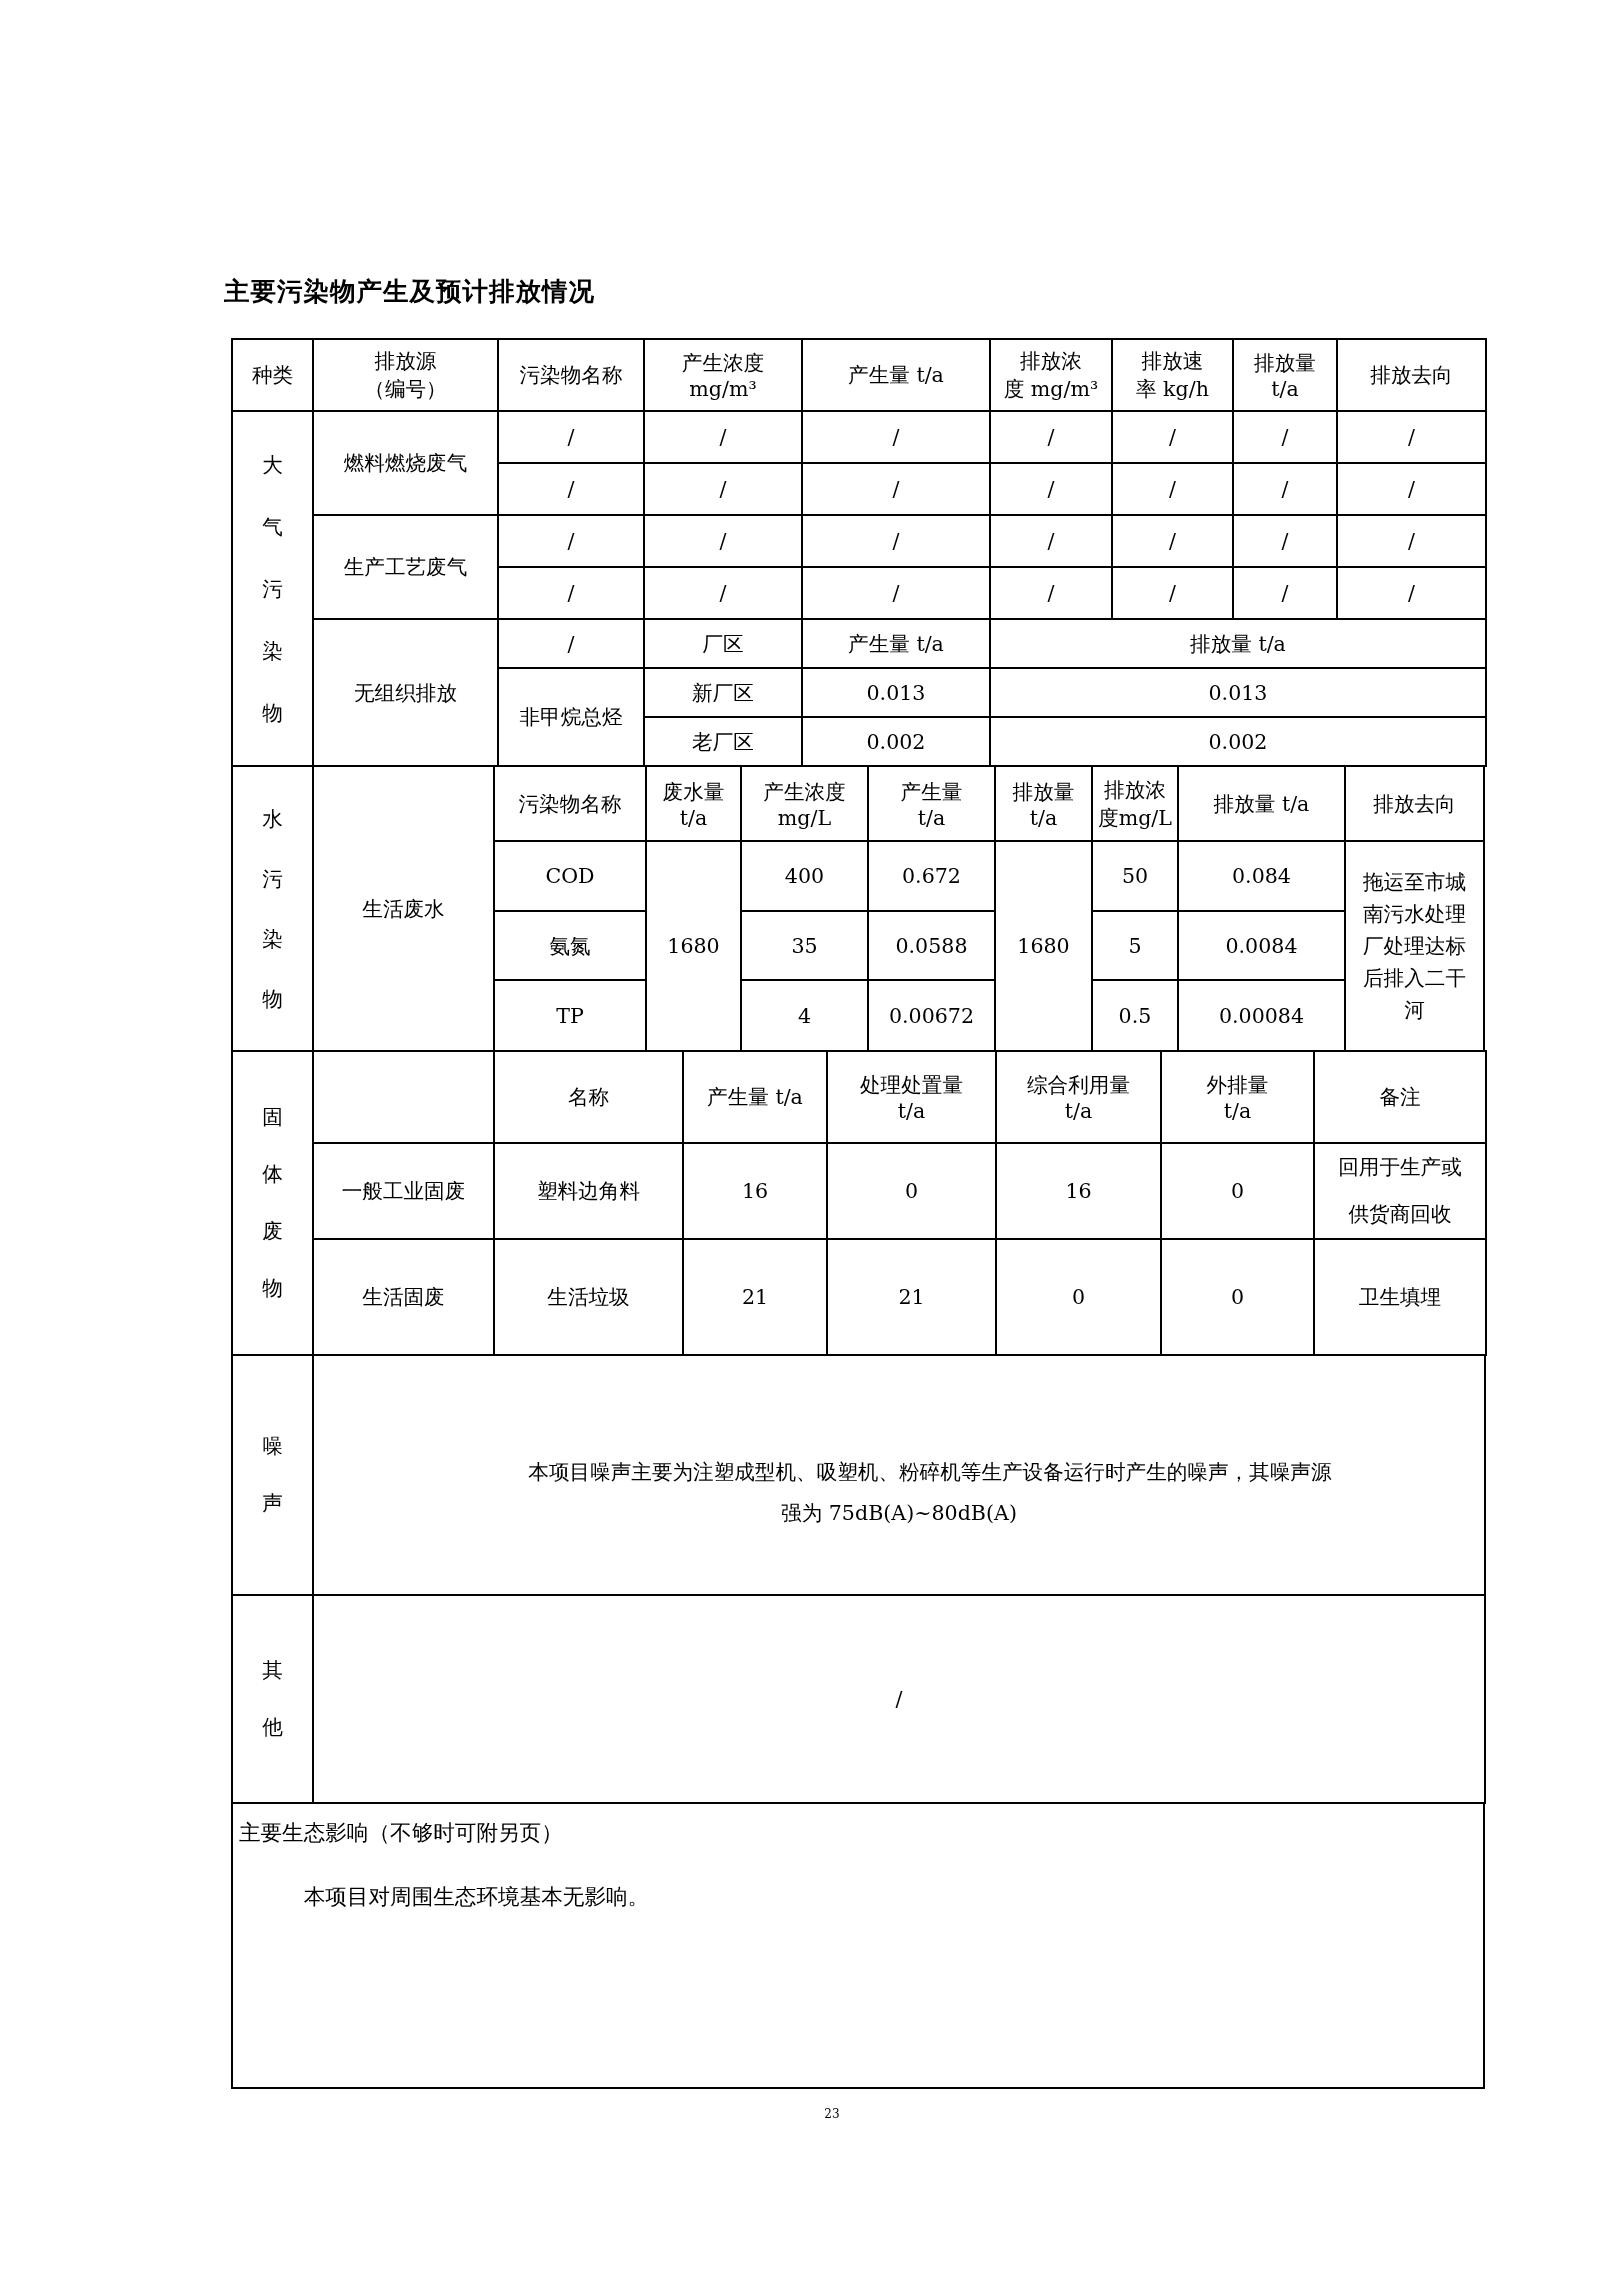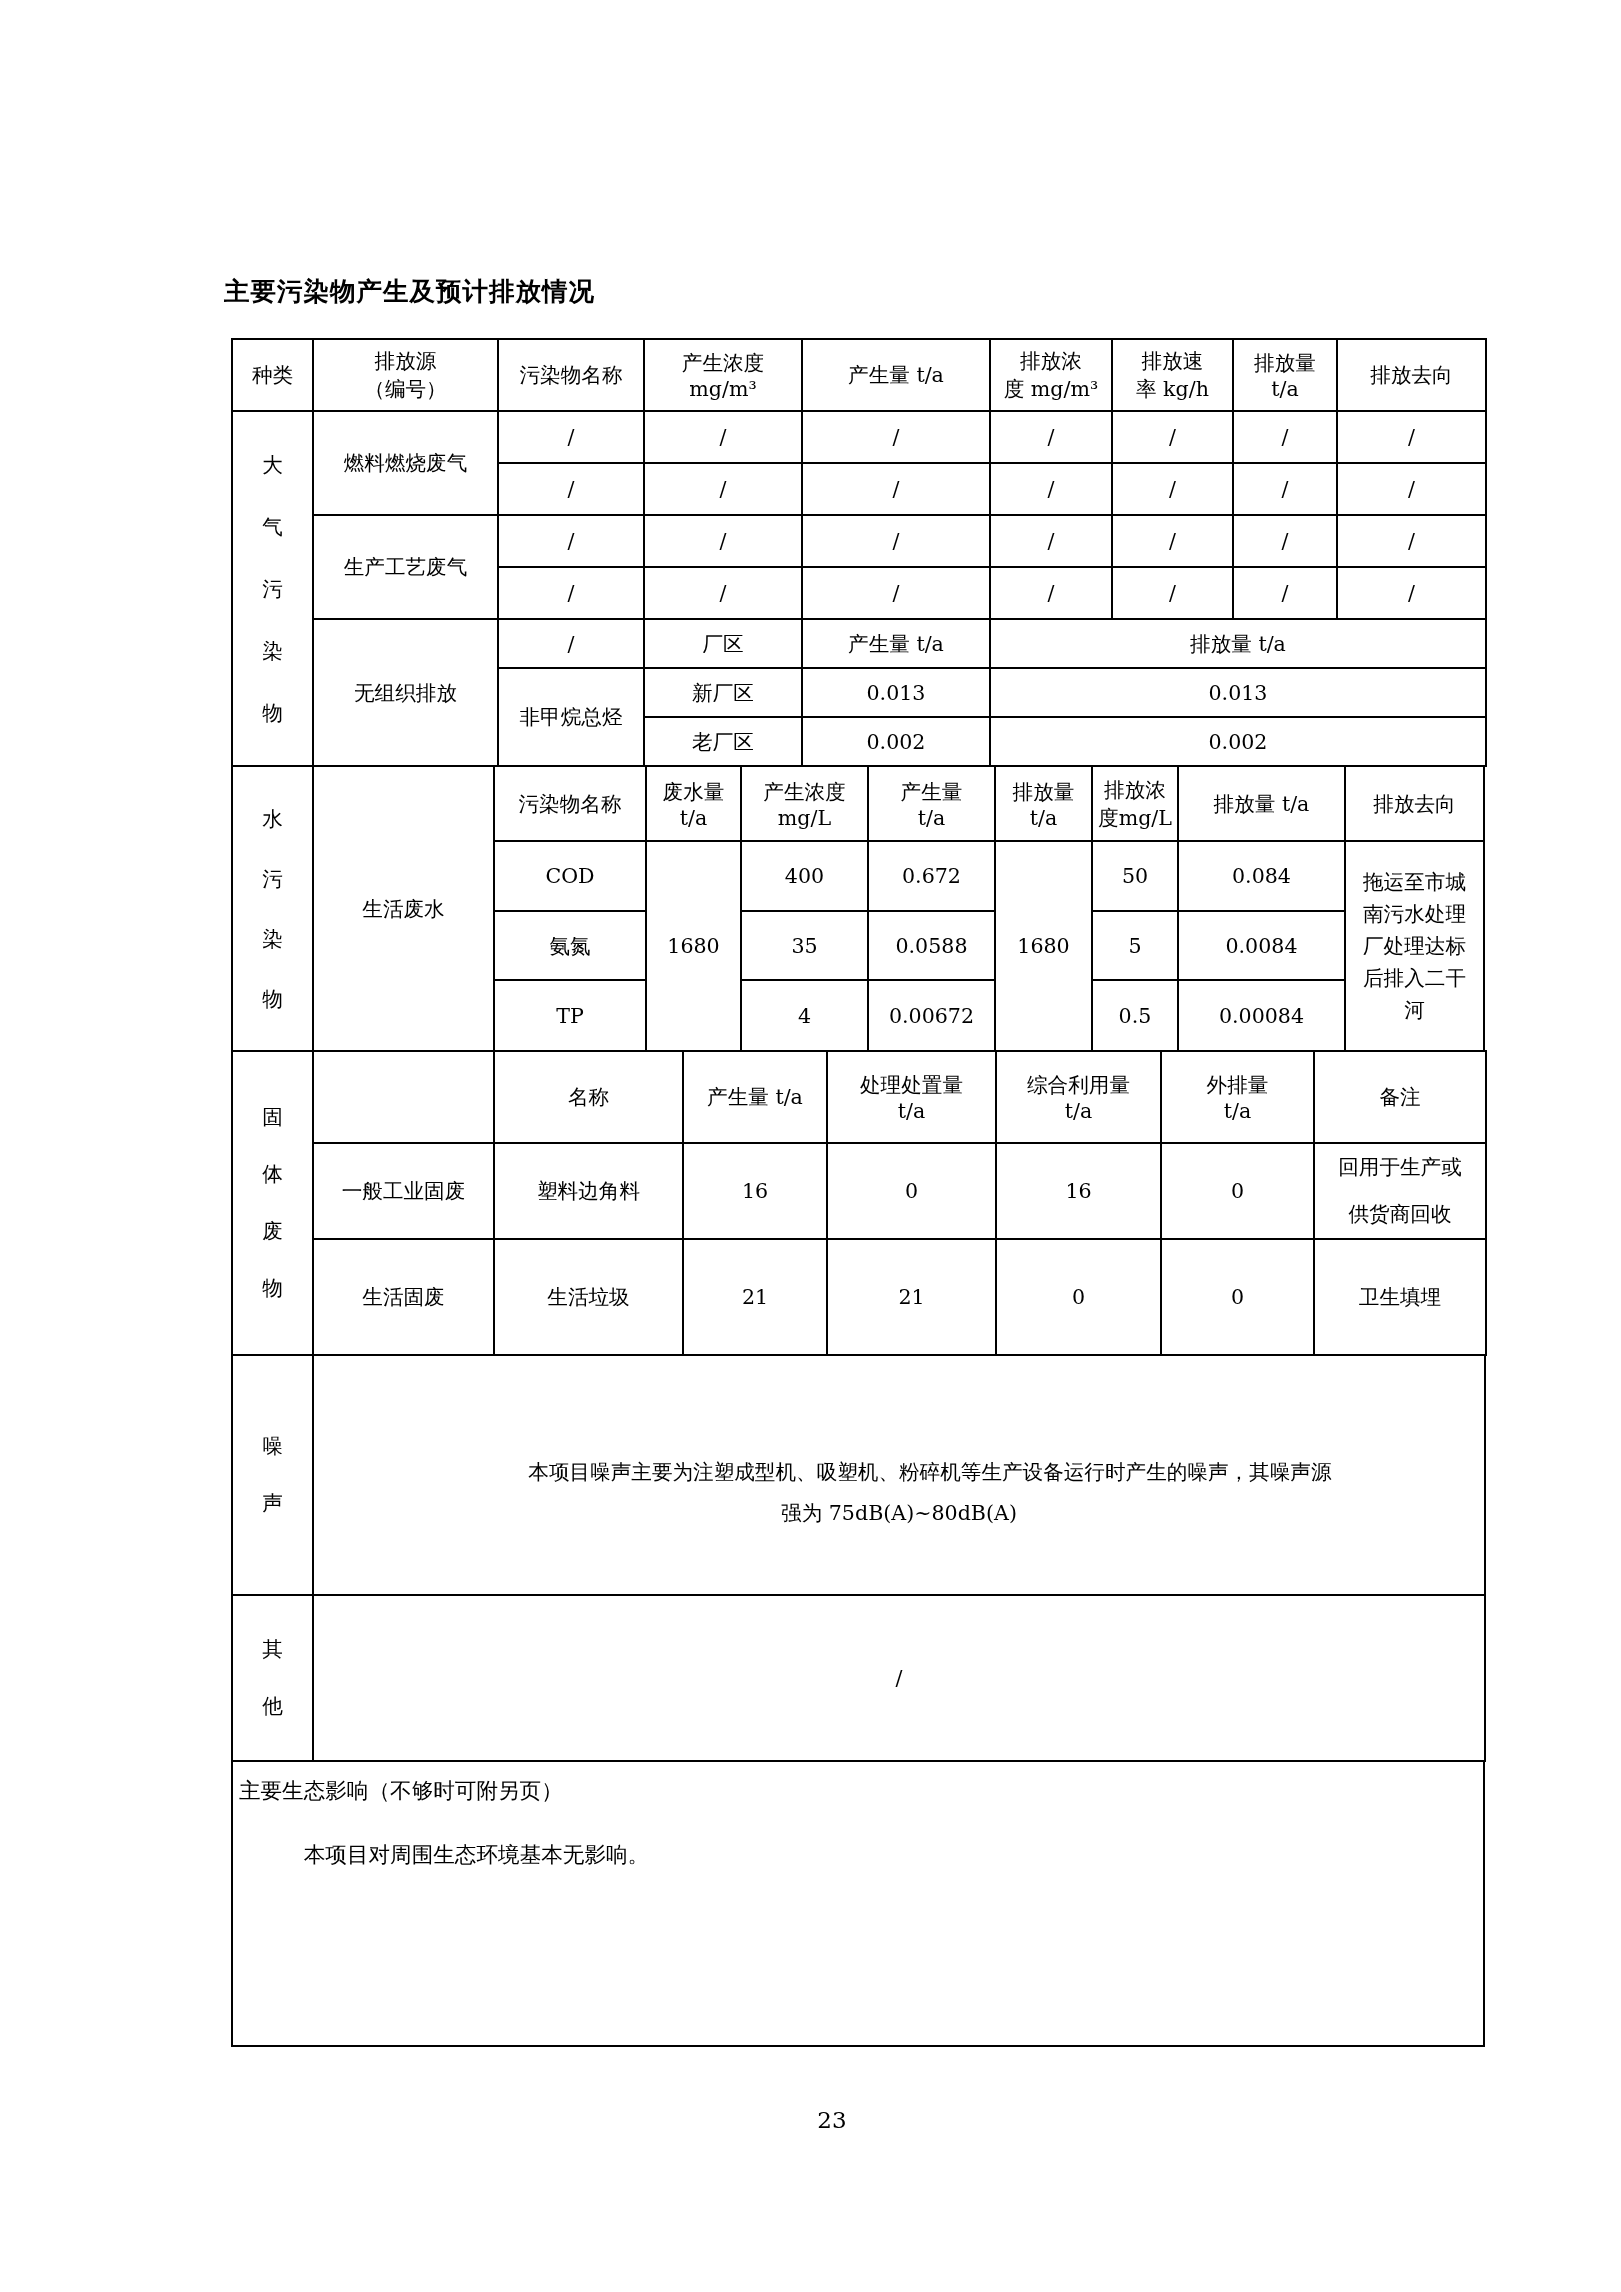--- a/index.html
+++ b/index.html
@@ -18,39 +18,39 @@
   table.tbl + table.tbl { margin-top: -2px; }
   .tbl td {
     border: 2px solid #000;
     text-align: center; vertical-align: middle;
     font-size: 20.6px; padding: 0 2.9px;
     white-space: pre-line; overflow: hidden;
   }
   tr.h73 { height: 72px; } tr.h53 { height: 52px; } tr.h50 { height: 49px; }
   tr.h77 { height: 75px; } tr.h71 { height: 70px; } tr.h70 { height: 69px; } tr.h72 { height: 71px; }
   tr.h78 { height: 92px; } tr.h87 { height: 85px; } tr.h95 { height: 116px; }
-  tr.h245 { height: 240px; } tr.h235 { height: 166px; }
+  tr.h245 { height: 240px; } tr.h235 { height: 208px; }
   .vlabel { width: 1.35em; margin: 0 auto; word-break: break-all; white-space: normal; }
   .lh63 { line-height: 62px; }
   .lh61 { line-height: 60px; }
   .lh58 { line-height: 57px; }
   .dest  { width: 5.4em; margin: 12px auto; word-break: break-all; white-space: normal; line-height: 32px; }
   .note  { width: 6.2em; margin: 0 auto; word-break: break-all; white-space: normal; line-height: 47px; }
   .noise-cell { text-align: left; }
   .noise-text { text-indent: 3em; line-height: 41px; padding: 0 9.8px; margin-top: 36px; }
   .eco {
     margin-top: -2px; border: 2px solid #000;
     height: 287px; box-sizing: border-box;
     padding: 13.7px 5.9px; font-size: 21.6px;
   }
   .eco-title { margin: 0; }
   .eco-text { margin: 35px 0 0 0; text-indent: 3em; }
   .pagenum {
     position: absolute; left: 205px; top: 2107px; width: 1254px;
-    text-align: center; font-size: 23px;
+    text-align: center; font-size: 12px;
   }
 </style>
 </head>
 <body>
 
 <div class="title">主要污染物产生及预计排放情况</div>
 
 <div class="sheet">
 
   <table class="tbl">

